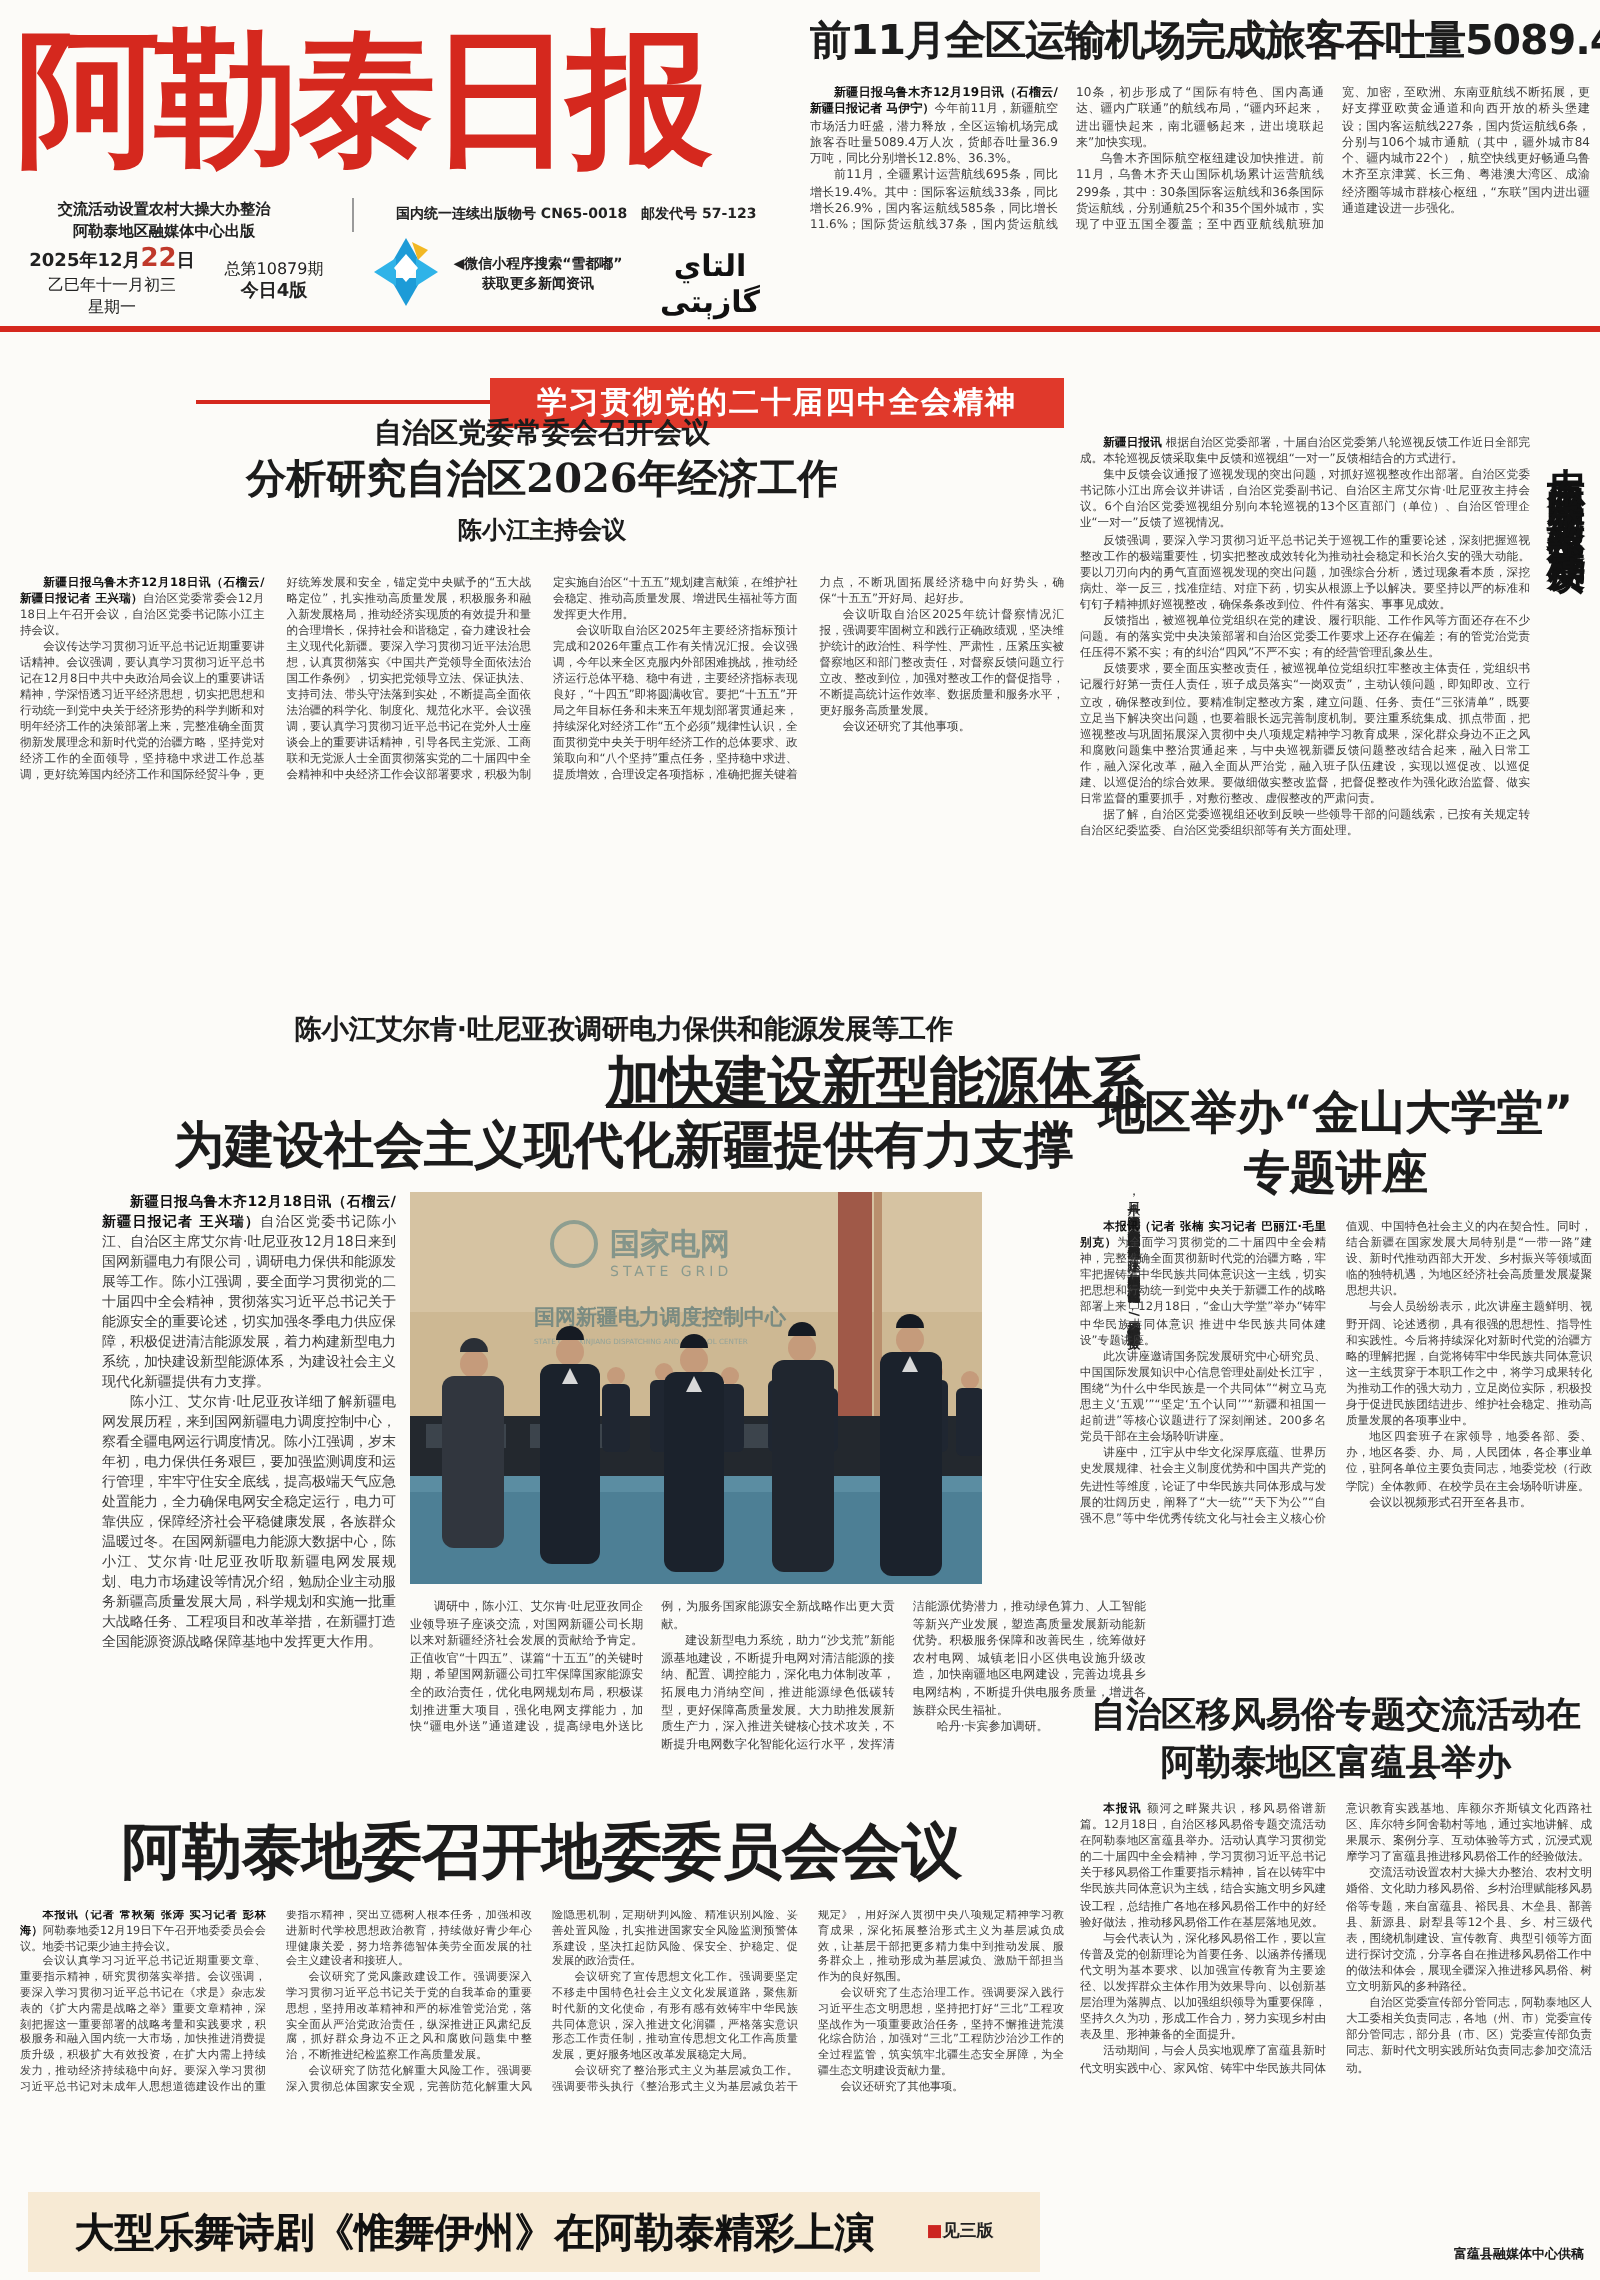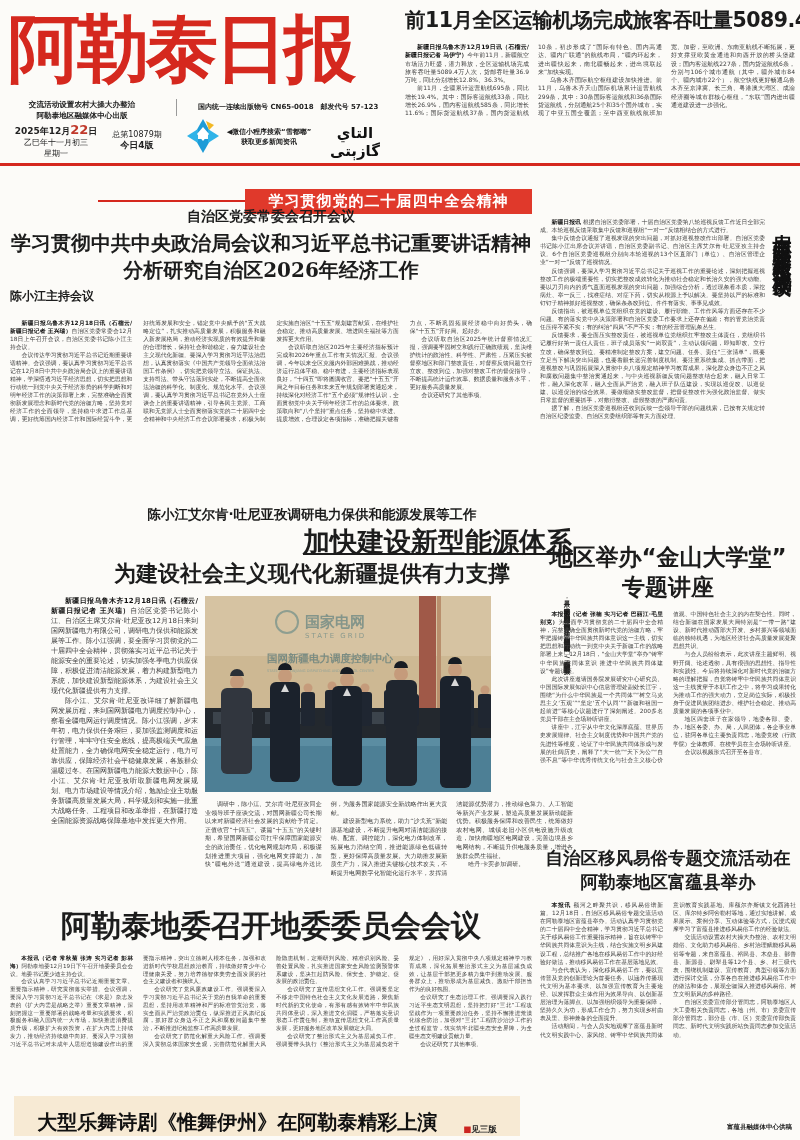--- a/index.html
+++ b/index.html
@@ -40,37 +40,37 @@
   .banner{position:absolute;left:245px;top:189px;width:287px;height:25px;background:#e0392b;
           color:#fff;font-size:15px;font-weight:bold;display:flex;align-items:center;
           justify-content:center;letter-spacing:1px;}
   
   .lead-art{position:absolute;left:10px;top:208px;width:522px;height:278px;}
   .kicker{font-size:14px;font-weight:bold;text-align:center;margin:0;}
   .lead-art .h1{font-family:"DejaVu Serif","Liberation Serif",serif;font-weight:900;
                 font-size:20px;line-height:27px;text-align:center;margin:4px 0 0 0;}
   .lead-art .h2{font-family:"DejaVu Serif","Liberation Serif",serif;font-weight:900;
                 font-size:20px;line-height:26px;text-align:center;margin:0;}
-  .lead-art .sub{font-size:12px;font-weight:bold;margin:5px 0 14px 0;}
+  .lead-art .sub{font-size:12px;font-weight:bold;text-align:center;margin:5px 0 14px 0;}
   .lead-art .body{margin-top:9px;height:152px;overflow:hidden;column-count:4;column-gap:11px;
                   font-size:5.8px;line-height:8px;color:#3c3c3c;}
   
   .inspection{position:absolute;left:540px;top:218px;width:256px;height:320px;display:flex;}
   .inspection .body{flex:1;height:320px;overflow:hidden;font-size:5.8px;line-height:8.1px;
                     color:#3c3c3c;}
   .v-head{writing-mode:vertical-rl;font-size:19px;font-weight:900;letter-spacing:3px;
           height:320px;margin-left:5px;color:#111;
           font-family:"DejaVu Sans","Liberation Sans",sans-serif;}
   
   .energy{position:absolute;left:10px;top:506px;width:522px;height:398px;margin-left:41px;}
   .energy .kick{font-size:13.5px;font-weight:bold;text-align:center;margin:0;}
   .energy .h1{font-family:"DejaVu Serif","Liberation Serif",serif;font-weight:900;
               font-size:27px;line-height:32px;text-align:right;margin:2px 0 0 0;text-decoration:underline;}
   .energy .h2{font-family:"DejaVu Serif","Liberation Serif",serif;font-weight:900;
-              font-size:22px;line-height:30px;text-align:center;margin:0;}
+              font-size:25px;line-height:30px;text-align:center;margin:0;}
   .energy .content{margin-top:8px;display:flex;gap:7px;}
   .energy .lcol{width:147px;height:312px;overflow:hidden;font-size:7px;line-height:10px;
                 color:#3c3c3c;}
   .energy .rwrap{width:368px;}
   .photo-row{display:flex;}
   .photo{width:288px;height:196px;background:#cdb893;position:relative;overflow:hidden;}
   .v-caption{writing-mode:vertical-rl;width:78px;height:196px;font-size:6.5px;line-height:12.5px;
              padding-left:4px;color:#222;text-align:justify;overflow:hidden;}
   .v-caption .cred{font-weight:bold;}
   .energy .bcols{margin-top:8px;height:104px;overflow:hidden;column-count:3;column-gap:9px;
@@ -88,21 +88,21 @@
                  font-size:5.8px;line-height:8.1px;color:#3c3c3c;}
   .customs .byline{position:absolute;right:4px;bottom:4px;font-size:6.5px;font-weight:bold;}
   
   .committee{position:absolute;left:10px;top:906px;width:522px;height:182px;}
   .committee .h1{font-size:30px;font-weight:900;text-align:center;margin:0;
                  font-family:"DejaVu Sans","Liberation Sans",sans-serif;}
   .committee .body{margin-top:8px;height:130px;overflow:hidden;column-count:4;column-gap:10px;
                    font-size:5.6px;line-height:7.8px;color:#3c3c3c;}
   
   .bbanner{position:absolute;left:14px;top:1096px;width:506px;height:40px;background:#f7ead4;
-           display:flex;align-items:flex-end;justify-content:center;gap:26px;}
+           display:flex;align-items:center;justify-content:center;gap:26px;}
   .bbanner .t{font-size:20px;font-weight:900;color:#111;}
   .bbanner .note{font-size:8.5px;font-weight:bold;color:#222;}
   .bbanner .sq{color:#cc2520;}
   b.lead-in{font-weight:bold;color:#111;}
 </style>
 </head>
 <body>
 
 <div class="page">
 
@@ -155,21 +155,20 @@
     </div>
   </div>
 
   <div class="redrule"></div>
 
   <div class="banner-line"></div>
   <div class="banner">学习贯彻党的二十届四中全会精神</div>
 
   <div class="lead-art">
     <p class="kicker">自治区党委常委会召开会议</p>
-    <div class="h1">学习贯彻中共中央政治局会议和习近平总书记重要讲话精神</div>
     <div class="h2">分析研究自治区2026年经济工作</div>
     <p class="sub">陈小江主持会议</p>
     <div class="body">
       <p class="np"><b class="lead-in">新疆日报乌鲁木齐12月18日讯（石榴云/新疆日报记者 王兴瑞）</b><span>自治区党委常委会12月18日上午召开会议，自治区党委书记陈小江主持会议。</span></p>
       <p class="np">会议传达学习贯彻习近平总书记近期重要讲话精神。会议强调，要认真学习贯彻习近平总书记在12月8日中共中央政治局会议上的重要讲话精神，学深悟透习近平经济思想，切实把思想和行动统一到党中央关于经济形势的科学判断和对明年经济工作的决策部署上来，完整准确全面贯彻新发展理念和新时代党的治疆方略，坚持党对经济工作的全面领导，坚持稳中求进工作总基调，更好统筹国内经济工作和国际经贸斗争，更好统筹发展和安全，锚定党中央赋予的“五大战略定位”，扎实推动高质量发展，积极服务和融入新发展格局，推动经济实现质的有效提升和量的合理增长，保持社会和谐稳定，奋力建设社会主义现代化新疆。要深入学习贯彻习近平法治思想，认真贯彻落实《中国共产党领导全面依法治国工作条例》，切实把党领导立法、保证执法、支持司法、带头守法落到实处，不断提高全面依法治疆的科学化、制度化、规范化水平。会议强调，要认真学习贯彻习近平总书记在党外人士座谈会上的重要讲话精神，引导各民主党派、工商联和无党派人士全面贯彻落实党的二十届四中全会精神和中央经济工作会议部署要求，积极为制定实施自治区“十五五”规划建言献策，在维护社会稳定、推动高质量发展、增进民生福祉等方面发挥更大作用。</p>
       <p class="np">会议听取自治区2025年主要经济指标预计完成和2026年重点工作有关情况汇报。会议强调，今年以来全区克服内外部困难挑战，推动经济运行总体平稳、稳中有进，主要经济指标表现良好，“十四五”即将圆满收官。要把“十五五”开局之年目标任务和未来五年规划部署贯通起来，持续深化对经济工作“五个必须”规律性认识，全面贯彻党中央关于明年经济工作的总体要求、政策取向和“八个坚持”重点任务，坚持稳中求进、提质增效，合理设定各项指标，准确把握关键着力点，不断巩固拓展经济稳中向好势头，确保“十五五”开好局、起好步。</p>
       <p class="np">会议听取自治区2025年统计督察情况汇报，强调要牢固树立和践行正确政绩观，坚决维护统计的政治性、科学性、严肃性，压紧压实被督察地区和部门整改责任，对督察反馈问题立行立改、整改到位，加强对整改工作的督促指导，不断提高统计运作效率、数据质量和服务水平，更好服务高质量发展。</p>
       <p class="np">会议还研究了其他事项。</p>
     </div>
   </div>

